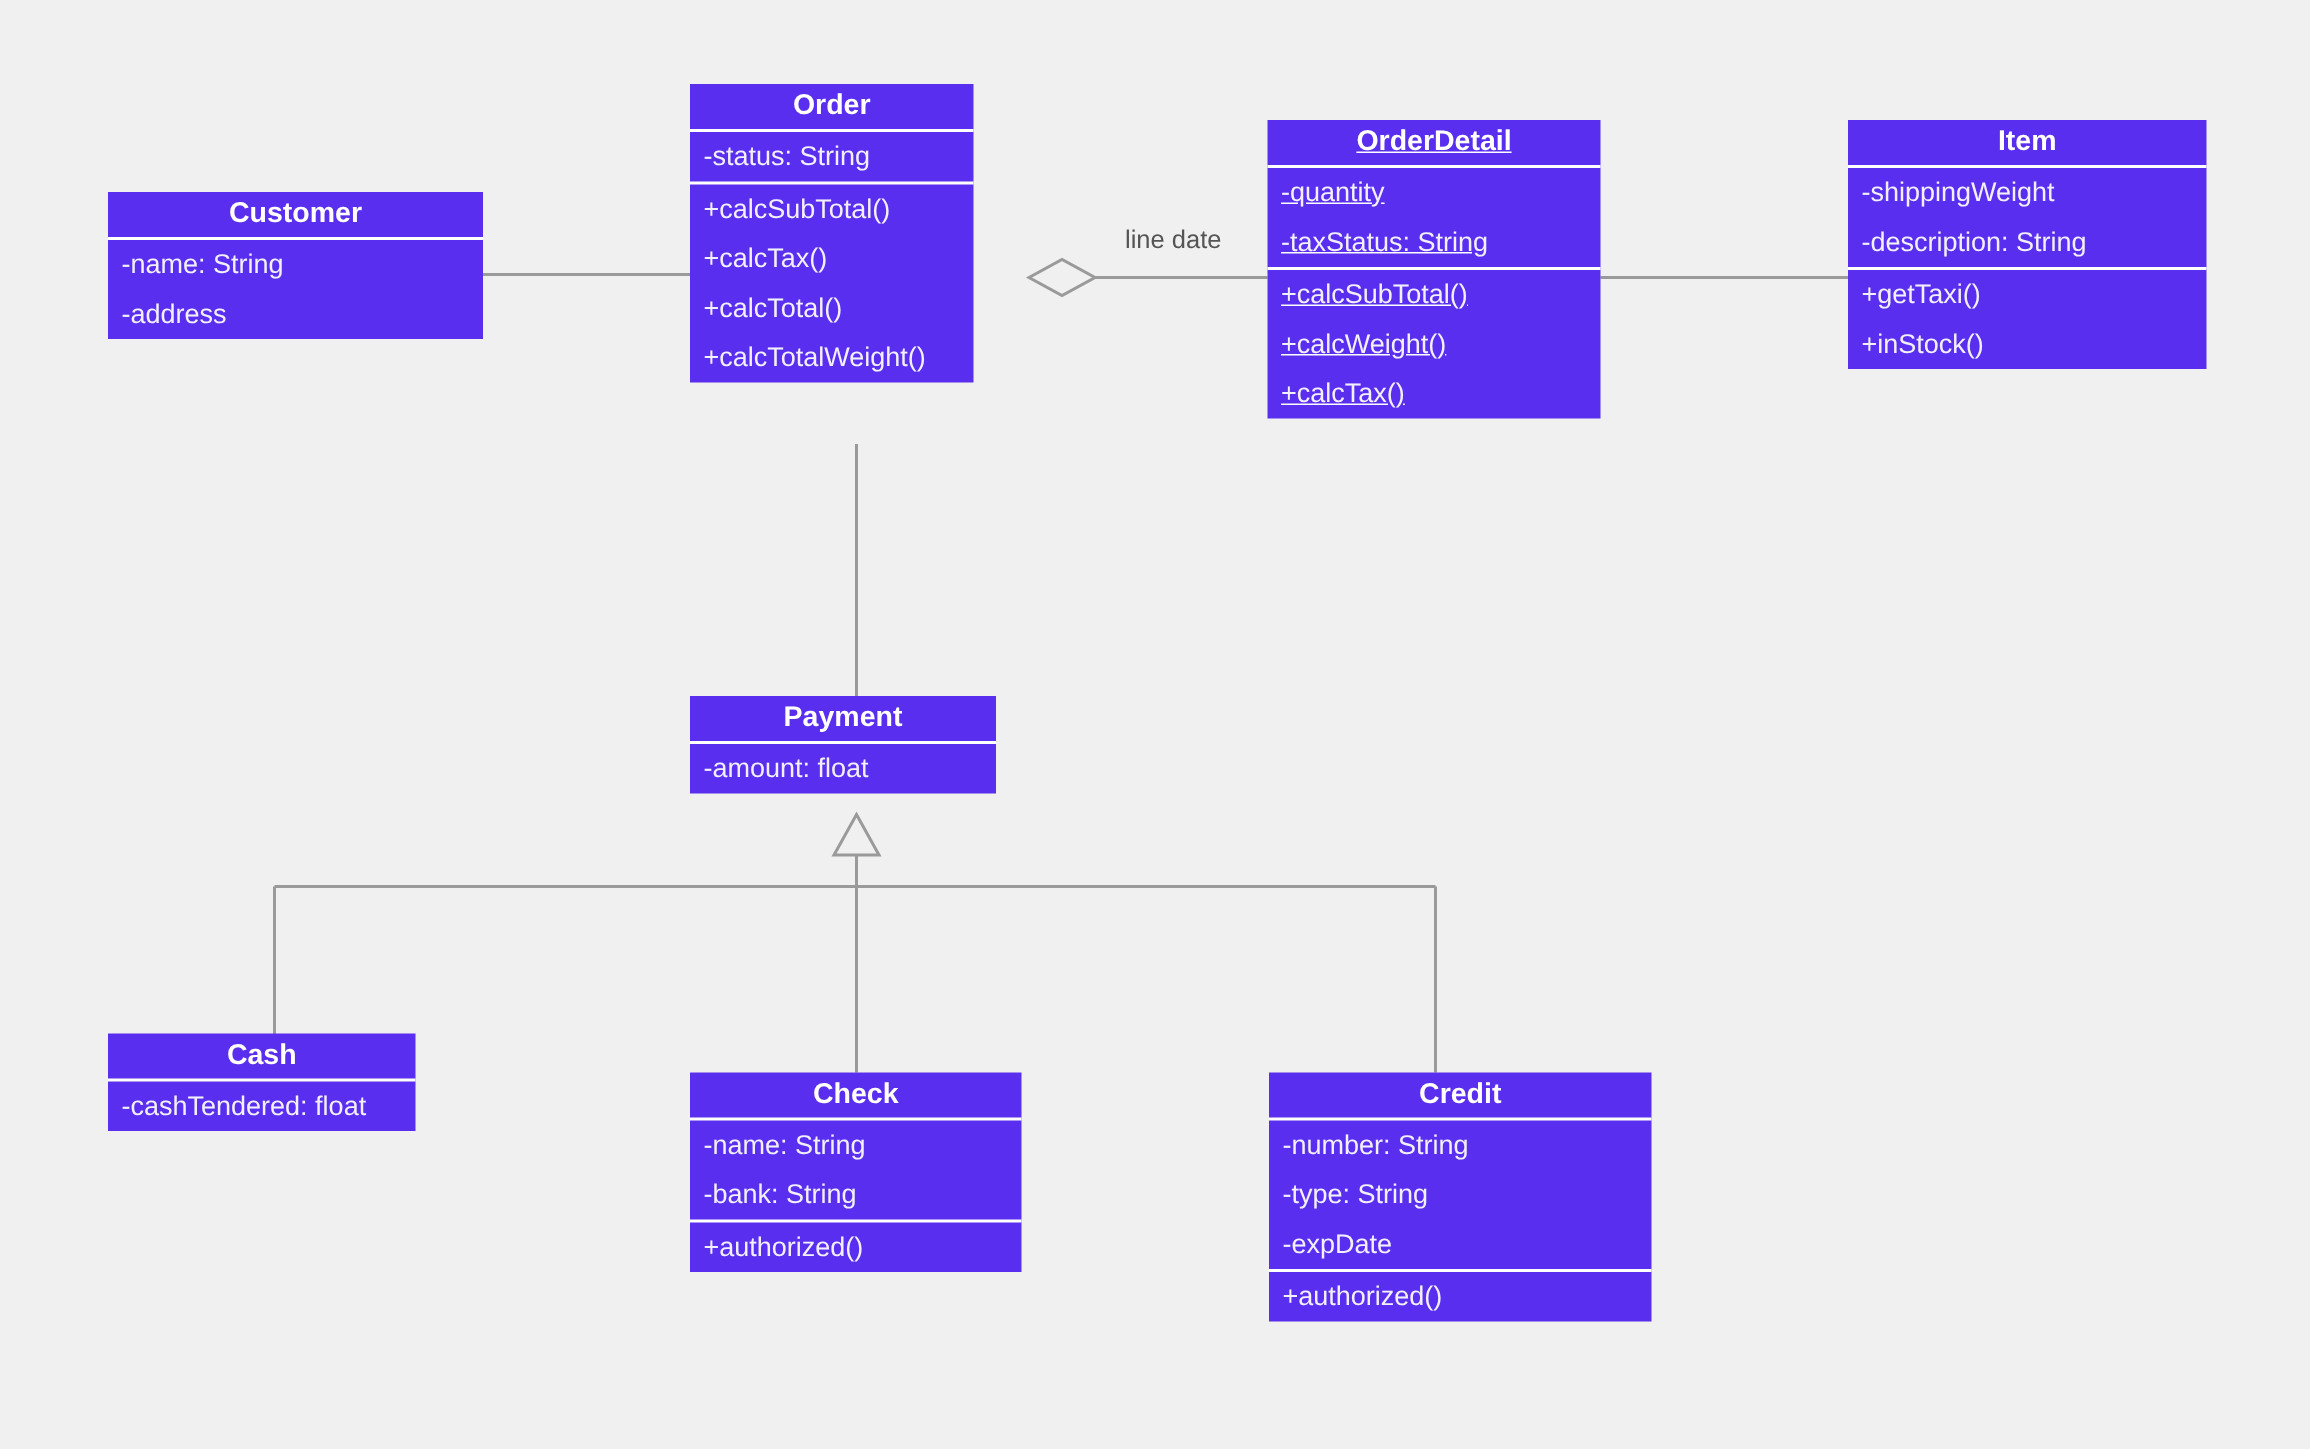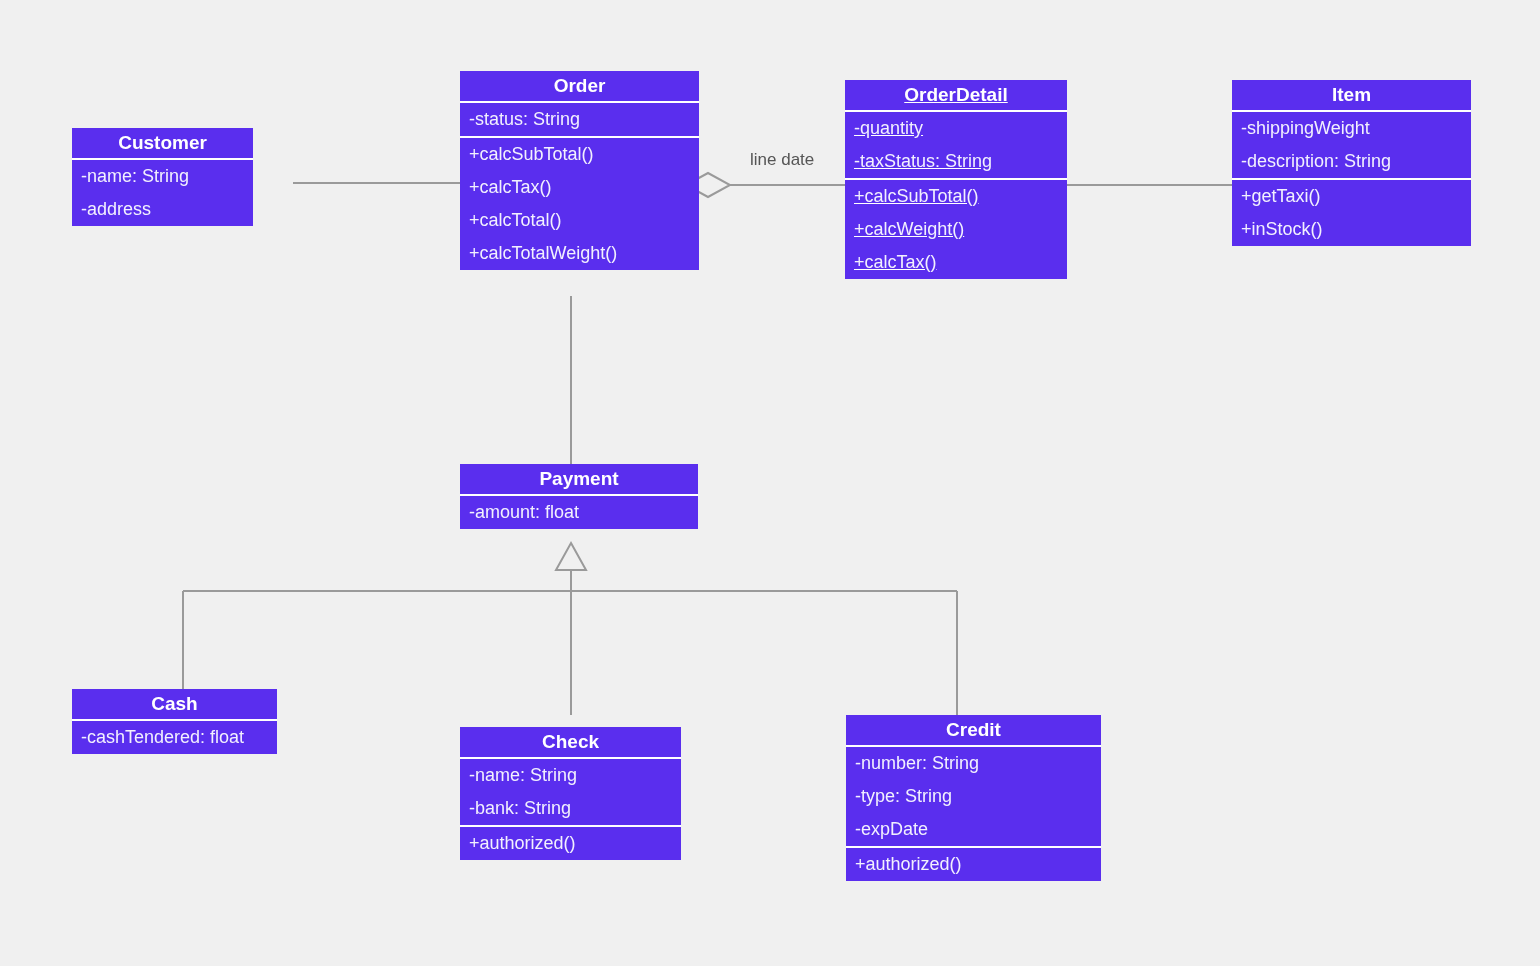--- a/index.html
+++ b/index.html
@@ -86,29 +86,29 @@
 
     <line x1="183" y1="591" x2="957" y2="591" stroke="#9a9a9a" stroke-width="2"></line>
 
     <line x1="183" y1="591" x2="183" y2="715" stroke="#9a9a9a" stroke-width="2"></line>
     <line x1="571" y1="591" x2="571" y2="715" stroke="#9a9a9a" stroke-width="2"></line>
     <line x1="957" y1="591" x2="957" y2="715" stroke="#9a9a9a" stroke-width="2"></line>
   </svg>
 
   <div class="edge-label" style="left:750px; top:150px;">line date</div>
 
-  <div class="uml-class" style="left:72px; top:128px; width:181px;">
+  <div class="uml-class" style="left:72px; top:128px; width:250px;">
     <div class="uml-header">Customer</div>
     <div class="uml-compartment">
       <div class="uml-row">-name: String</div>
       <div class="uml-row">-address</div>
     </div>
   </div>
 
-  <div class="uml-class" style="left:460px; top:71px; width:239px;">
+  <div class="uml-class" style="left:460px; top:56px; width:189px;">
     <div class="uml-header">Order</div>
     <div class="uml-compartment">
       <div class="uml-row">-status: String</div>
     </div>
     <div class="uml-compartment divided">
       <div class="uml-row">+calcSubTotal()</div>
       <div class="uml-row">+calcTax()</div>
       <div class="uml-row">+calcTotal()</div>
       <div class="uml-row">+calcTotalWeight()</div>
     </div>
@@ -132,35 +132,35 @@
     <div class="uml-compartment">
       <div class="uml-row">-shippingWeight</div>
       <div class="uml-row">-description: String</div>
     </div>
     <div class="uml-compartment divided">
       <div class="uml-row">+getTaxi()</div>
       <div class="uml-row">+inStock()</div>
     </div>
   </div>
 
-  <div class="uml-class" style="left:460px; top:464px; width:238px;">
+  <div class="uml-class" style="left:460px; top:464px; width:204px;">
     <div class="uml-header">Payment</div>
     <div class="uml-compartment">
       <div class="uml-row">-amount: float</div>
     </div>
   </div>
 
   <div class="uml-class" style="left:72px; top:689px; width:205px;">
     <div class="uml-header">Cash</div>
     <div class="uml-compartment">
       <div class="uml-row">-cashTendered: float</div>
     </div>
   </div>
 
-  <div class="uml-class" style="left:460px; top:715px; width:221px;margin-top:12px;">
+  <div class="uml-class" style="left:460px; top:715px; width:221px;">
     <div class="uml-header">Check</div>
     <div class="uml-compartment">
       <div class="uml-row">-name: String</div>
       <div class="uml-row">-bank: String</div>
     </div>
     <div class="uml-compartment divided">
       <div class="uml-row">+authorized()</div>
     </div>
   </div>
 

